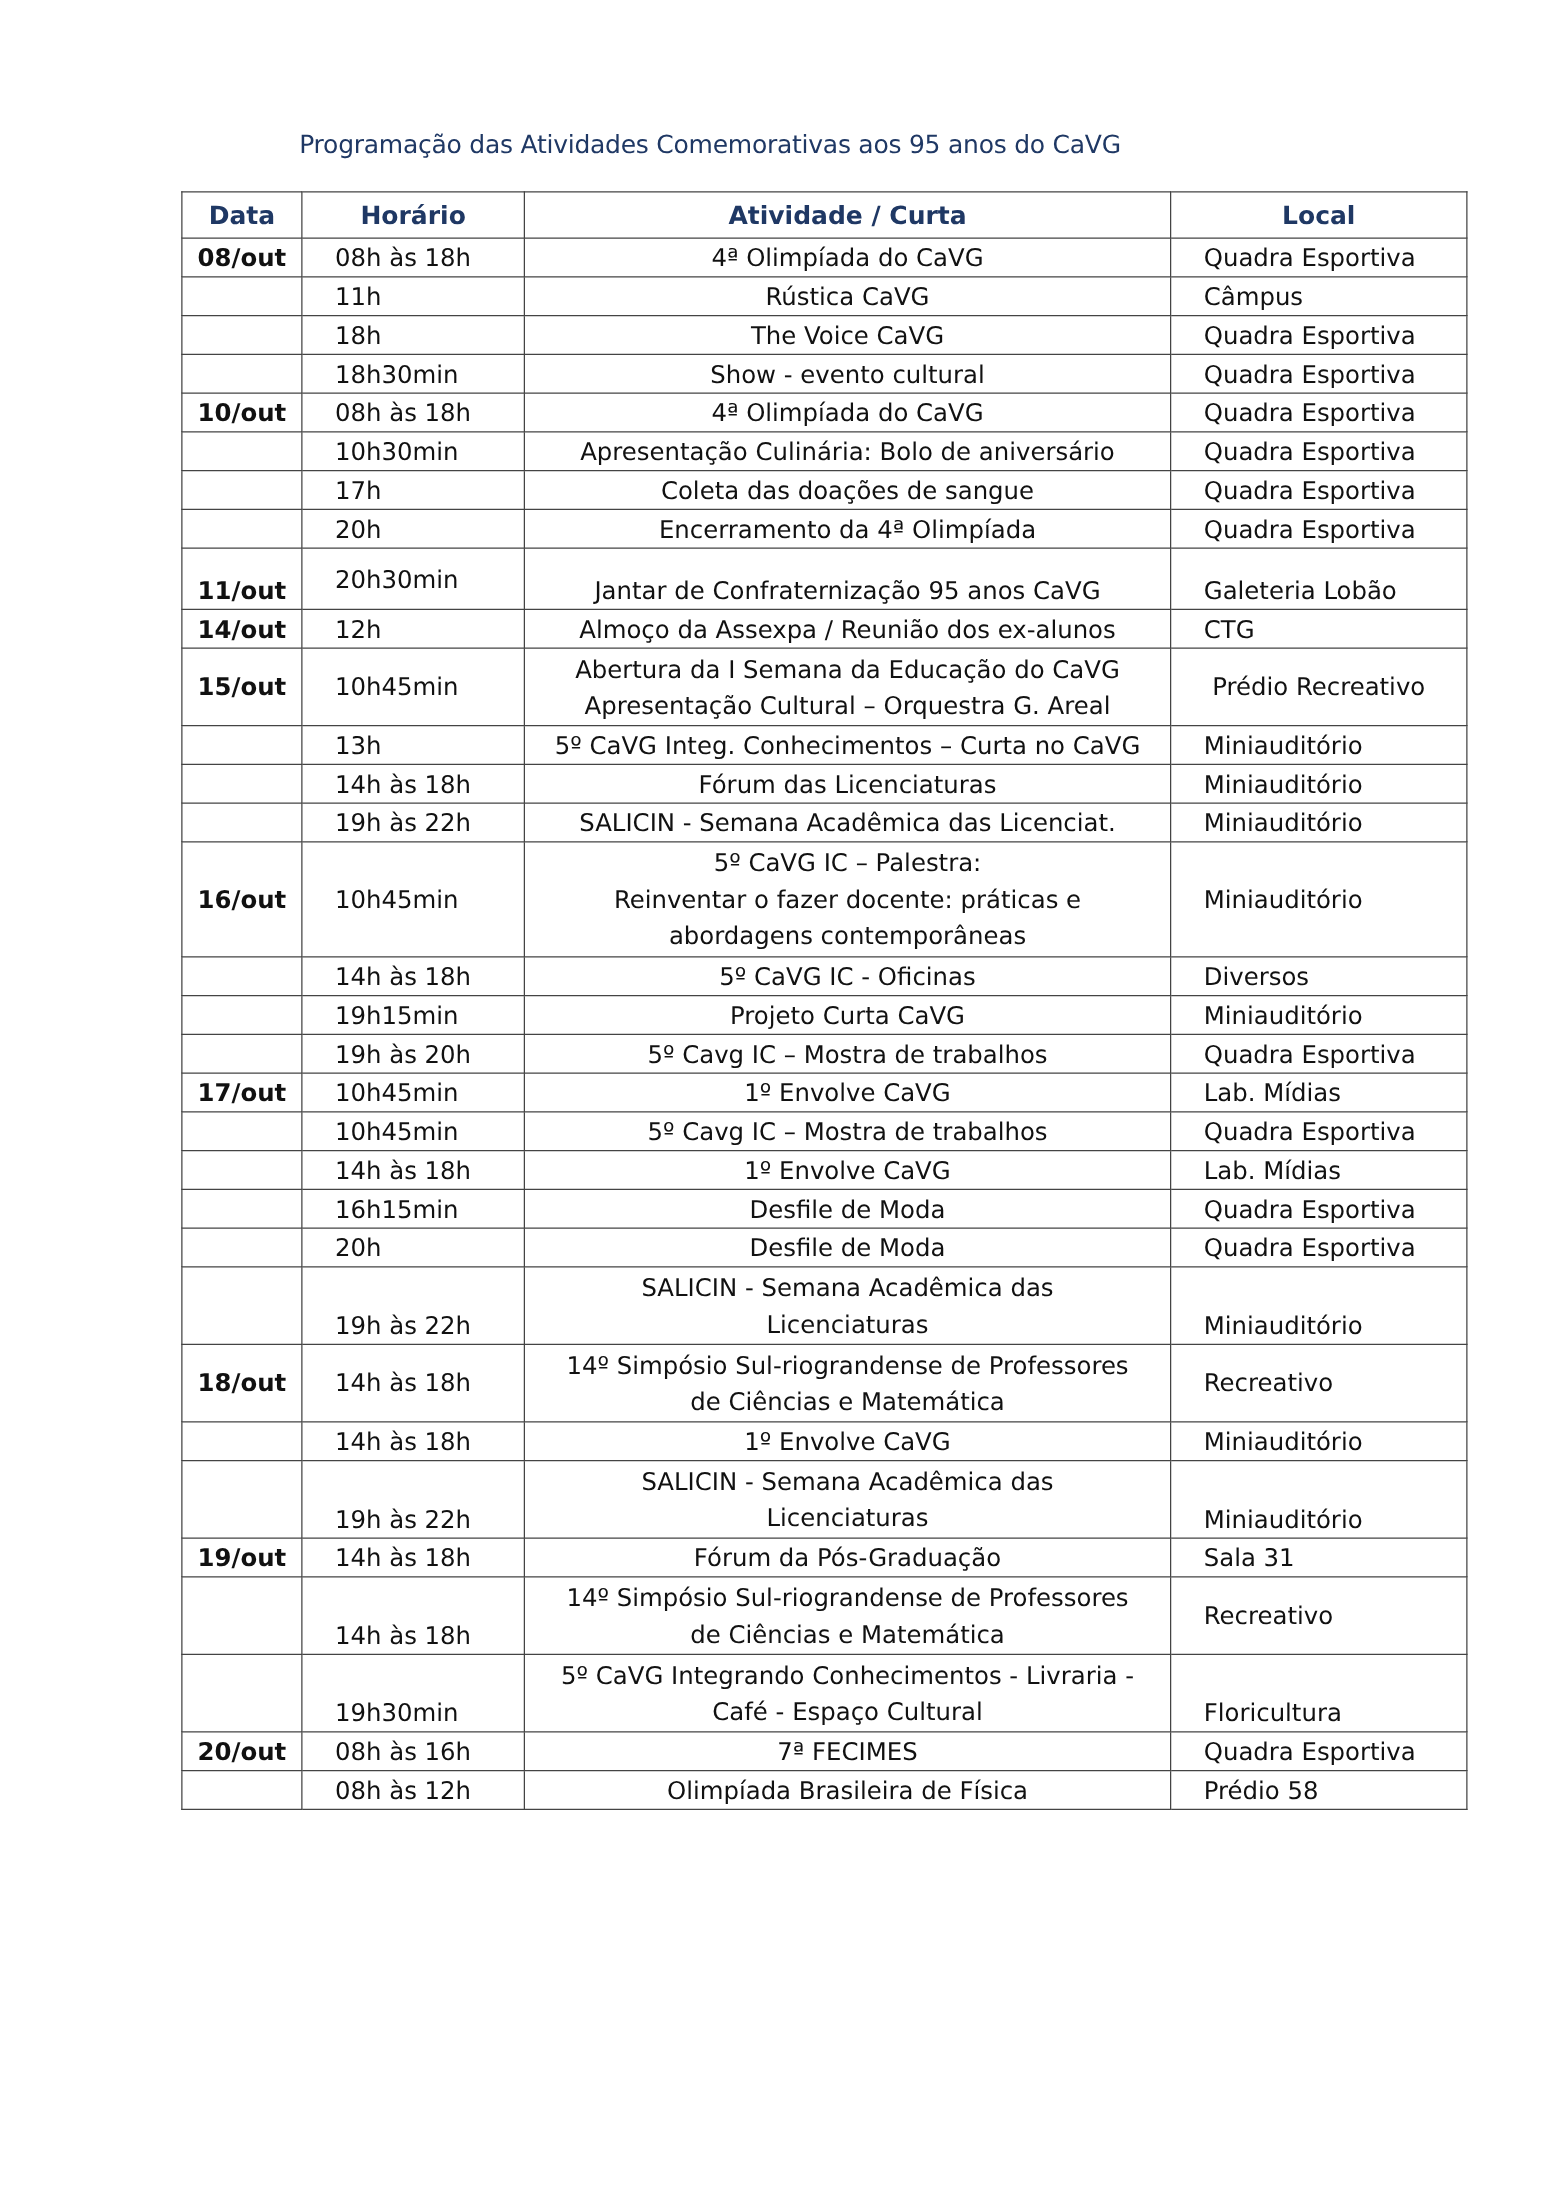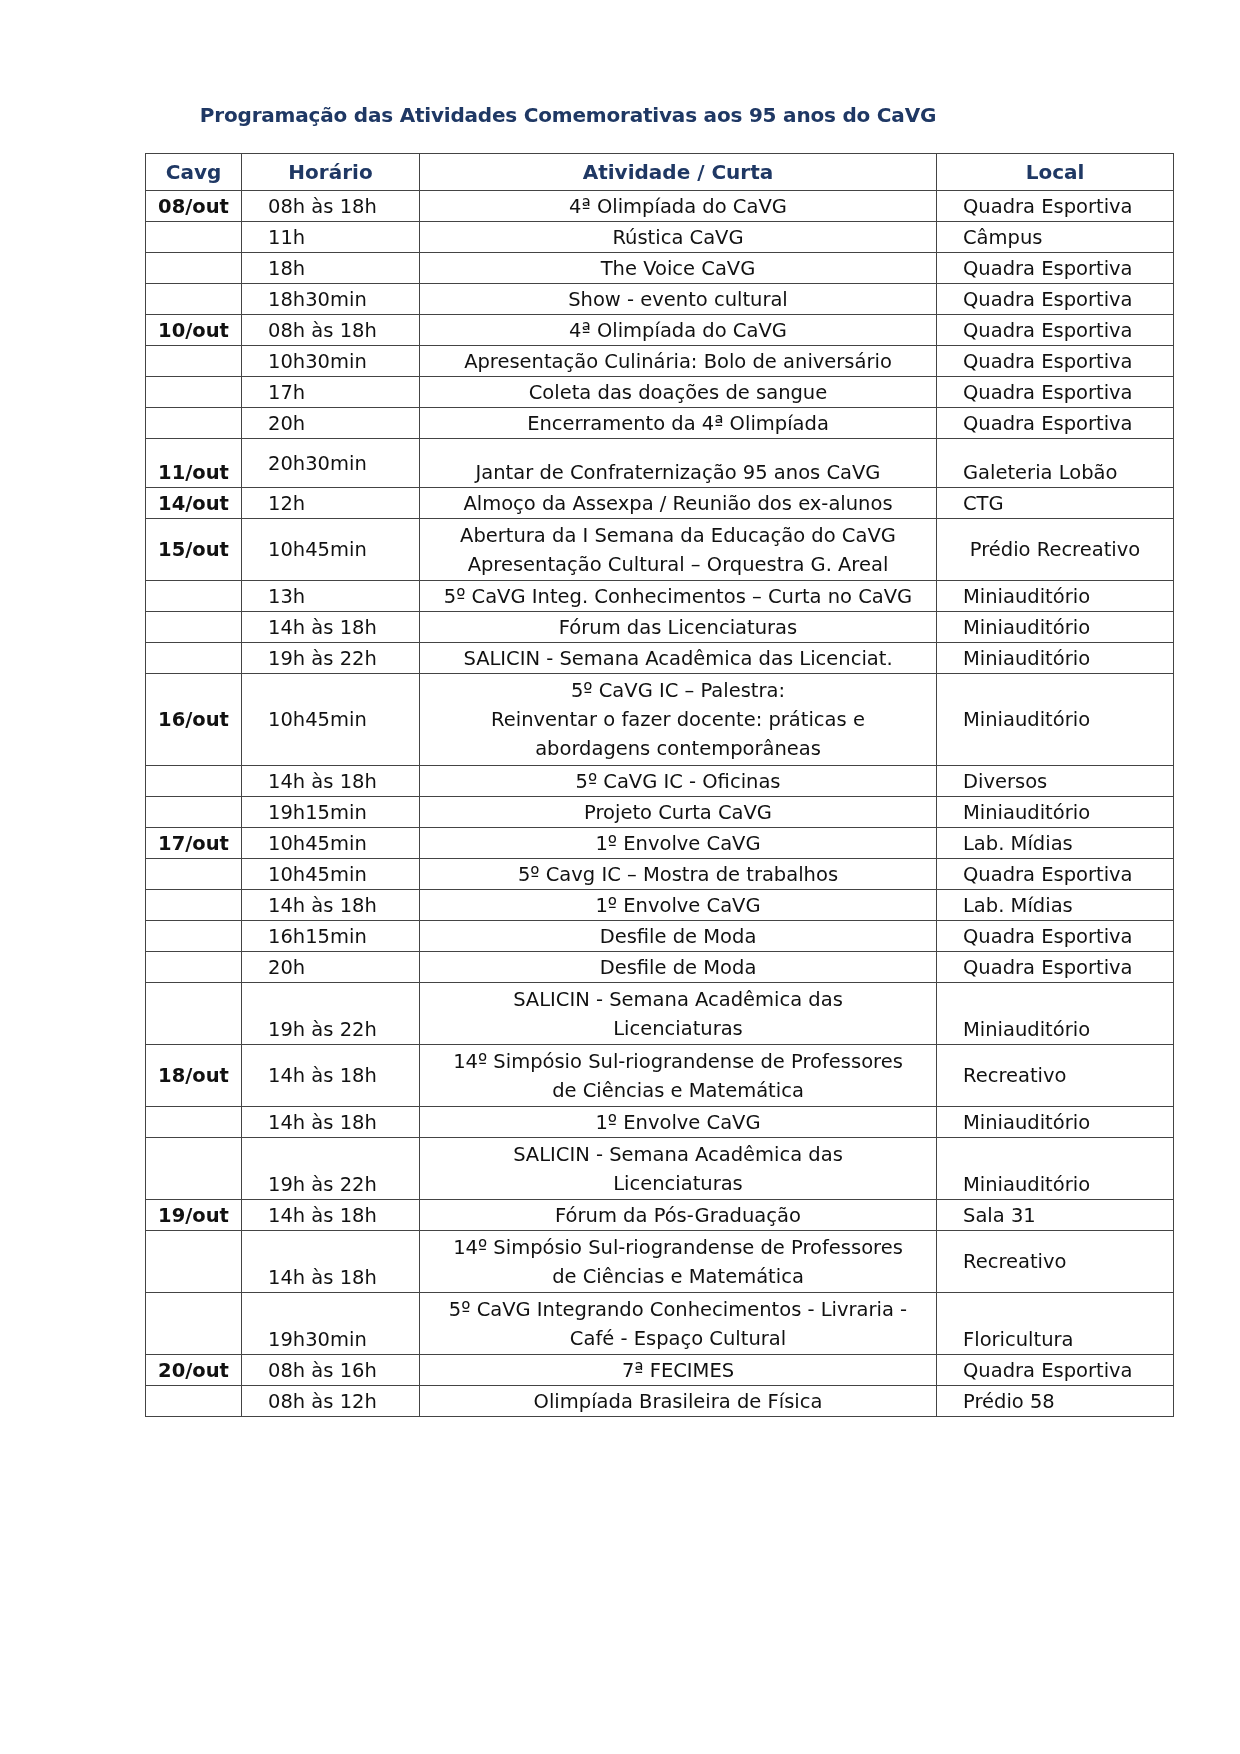--- a/index.html
+++ b/index.html
@@ -1,19 +1,19 @@
 <!DOCTYPE html>
 <html><head>
 <meta charset="utf-8">
 <style>
   html, body { margin: 0; padding: 0; background: #ffffff; }
   body { width: 1240px; height: 1754px; position: relative; overflow: hidden;
          font-family: "DejaVu Sans", sans-serif; color: #111; }
   .title { position: absolute; left: 0; width: 1136px; top: 103px; text-align: center;
-           font-size: 20px; font-weight: bold; color: #1f3864; letter-spacing: -0.2px; }
+           font-size: 20px; font-weight: normal; color: #1f3864; letter-spacing: -0.2px; }
   table.sched { position: absolute; left: 145px; top: 153px; width: 1028px;
                 border-collapse: collapse; table-layout: fixed; font-size: 19.5px; }
   table.sched td, table.sched th { border: 1.5px solid #444; padding: 0; height: 30px;
                 line-height: 29px; vertical-align: middle; white-space: nowrap; overflow: hidden; }
   table.sched th { height: 36px; font-weight: bold; color: #1f3864; text-align: center; font-size: 20px; }
   col.c-date { width: 96px; } col.c-time { width: 178px; } col.c-act { width: 517px; } col.c-loc { width: 237px; }
   td.date { font-weight: bold; text-align: center; }
   td.time { padding-left: 26px !important; text-align: left; margin-top: 23px; }
   td.act { text-align: center; }
   td.loc { padding-left: 26px !important; text-align: left; margin-left: 20px; }
@@ -30,21 +30,21 @@
 
 <table class="sched">
   <colgroup>
       <col class="c-date">
       <col class="c-time">
       <col class="c-act">
       <col class="c-loc">
     </colgroup>
   <thead>
     <tr>
-      <th>Cavg</th>
+      <th>Data</th>
       <th>Horário</th>
       <th>Atividade / Curta</th>
       <th>Local</th>
     </tr>
   </thead>
   <tbody id="tbody">
       <tr>
         <td class="date">08/out</td>
         <td class="time">08h às 18h</td>
         <td class="act">
@@ -177,20 +177,28 @@
       </tr>
       <tr>
         <td class="date"></td>
         <td class="time">19h15min</td>
         <td class="act">
           <span class="line">Projeto Curta CaVG</span>
         </td>
         <td class="loc">Miniauditório</td>
       </tr>
       <tr>
+        <td class="date"></td>
+        <td class="time">19h às 20h</td>
+        <td class="act">
+          <span class="line">5º Cavg IC – Mostra de trabalhos</span>
+        </td>
+        <td class="loc">Quadra Esportiva</td>
+      </tr>
+      <tr>
         <td class="date">17/out</td>
         <td class="time">10h45min</td>
         <td class="act">
           <span class="line">1º Envolve CaVG</span>
         </td>
         <td class="loc">Lab. Mídias</td>
       </tr>
       <tr>
         <td class="date"></td>
         <td class="time">10h45min</td>

